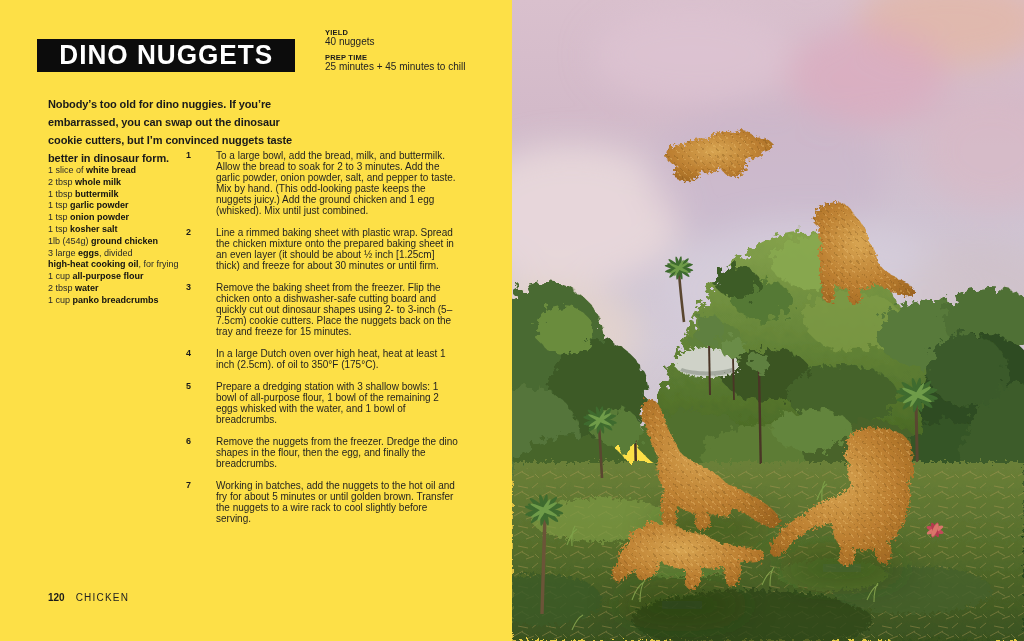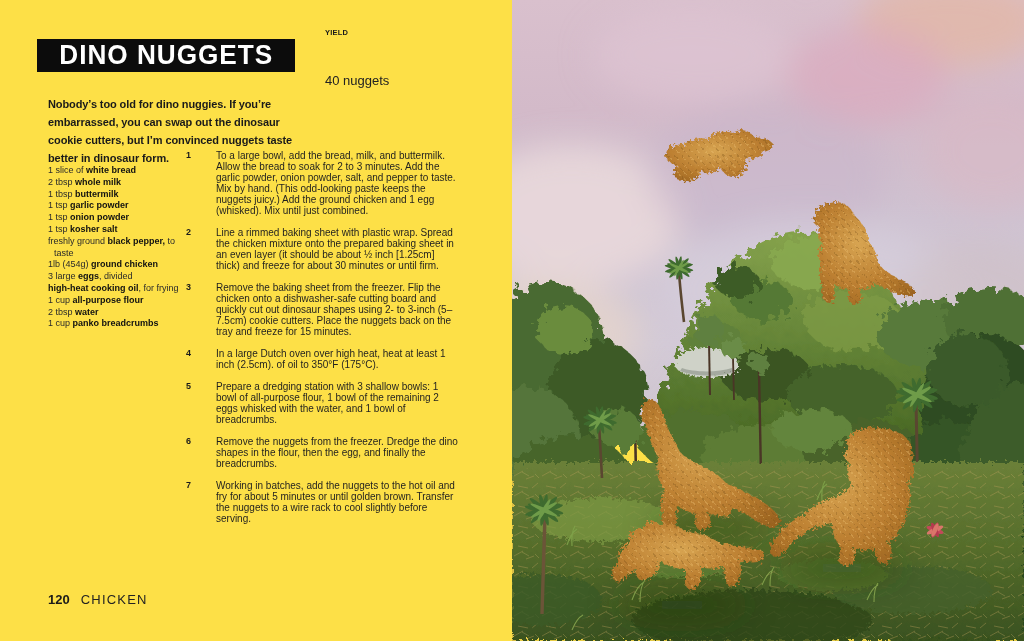--- a/index.html
+++ b/index.html
@@ -8,29 +8,29 @@
   
   .title-box{position:absolute;left:37px;top:39px;width:258px;height:33px;background:#0c0c0c;
              display:flex;align-items:center;justify-content:center;}
   .title-box span{color:#fff;font-weight:bold;font-size:27px;letter-spacing:1px;white-space:nowrap;
                   transform:scaleX(.97);}
   .intro{position:absolute;left:48px;top:84px;width:248px;font-size:11px;font-weight:bold;
          line-height:18px;letter-spacing:-.1px;}
   .meta{position:absolute;left:325px;top:28px;width:160px;}
   .meta-group{margin-bottom:7px;}
   .meta-label{font-size:7.5px;font-weight:bold;letter-spacing:.2px;line-height:9px;}
-  .meta-value{font-size:13px;line-height:9px;color:#222;margin-top:39px;}
+  .meta-value{font-size:10px;line-height:9px;color:#222;}
   .ingredients{position:absolute;left:48px;top:165px;width:138px;font-size:9px;line-height:11.8px;}
   .ing{padding-left:6px;text-indent:-6px;color:#2a2a2a;}
   .ing .b{font-weight:bold;color:#111;}
   .steps{position:absolute;left:186px;top:150px;width:274px;}
   .step{display:flex;margin-bottom:11px;}
   .step-num{flex:0 0 10px;font-size:9px;font-weight:bold;line-height:10.8px;}
   .step-text{flex:1;font-size:10px;line-height:11px;color:#1f1f1f;margin-left:20px;}
-  .footer{position:absolute;left:48px;top:592px;font-size:13px;display:flex;align-items:center;}
+  .footer{position:absolute;left:48px;top:592px;font-size:10px;display:flex;align-items:center;}
   .footer .pg{font-weight:bold;}
   .footer .ch{margin-left:11px;letter-spacing:1.2px;color:#222;}
   
   .photo{position:absolute;left:512px;top:0;width:512px;height:641px;overflow:hidden;
          box-shadow:inset 3px 0 6px rgba(60,40,60,.25);}
   .photo svg{display:block;}
 </style>
 </head>
 <body>
 
@@ -41,30 +41,33 @@
       <span>DINO NUGGETS</span>
     </div>
 
     <p class="intro">Nobody’s too old for dino nuggies. If you’re embarrassed, you can swap out the dinosaur cookie cutters, but I’m convinced nuggets taste better in dinosaur form.</p>
 
     <div class="meta">
         <div class="meta-group">
           <div class="meta-label">YIELD</div>
           <div class="meta-value">40 nuggets</div>
         </div>
+        <div class="meta-group">
+          <div class="meta-label">PREP TIME</div>
+          <div class="meta-value">25 minutes + 45 minutes to chill</div>
+        </div>
       </div>
 
     <div class="ingredients">
         <div class="ing"><span>1 slice of </span><span class="b">white bread</span></div>
         <div class="ing"><span>2 tbsp </span><span class="b">whole milk</span></div>
         <div class="ing"><span>1 tbsp </span><span class="b">buttermilk</span></div>
         <div class="ing"><span>1 tsp </span><span class="b">garlic powder</span></div>
         <div class="ing"><span>1 tsp </span><span class="b">onion powder</span></div>
         <div class="ing"><span>1 tsp </span><span class="b">kosher salt</span></div>
-        <div class="ing"><span>freshly ground </span><span class="b">black pepper,</span><span> to taste</span></div>
         <div class="ing"><span>1lb (454g) </span><span class="b">ground chicken</span></div>
         <div class="ing"><span>3 large </span><span class="b">eggs</span><span>, divided</span></div>
         <div class="ing"><span class="b">high-heat cooking oil</span><span>, for frying</span></div>
         <div class="ing"><span>1 cup </span><span class="b">all-purpose flour</span></div>
         <div class="ing"><span>2 tbsp </span><span class="b">water</span></div>
         <div class="ing"><span>1 cup </span><span class="b">panko breadcrumbs</span></div>
       </div>
 
     <div class="steps">
         <div class="step">

